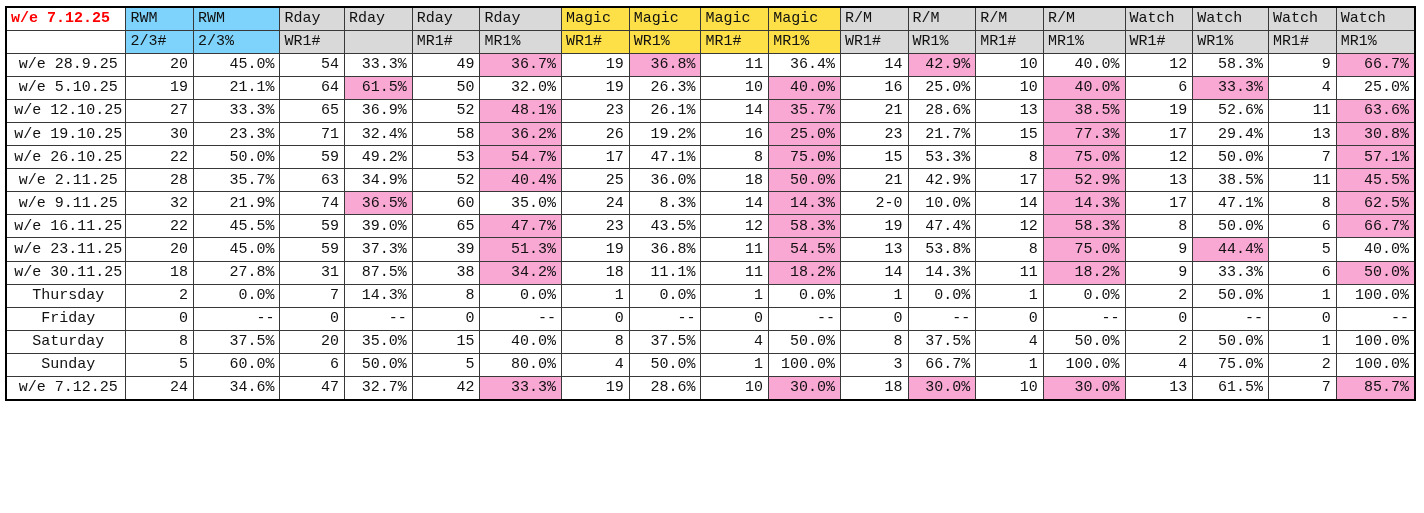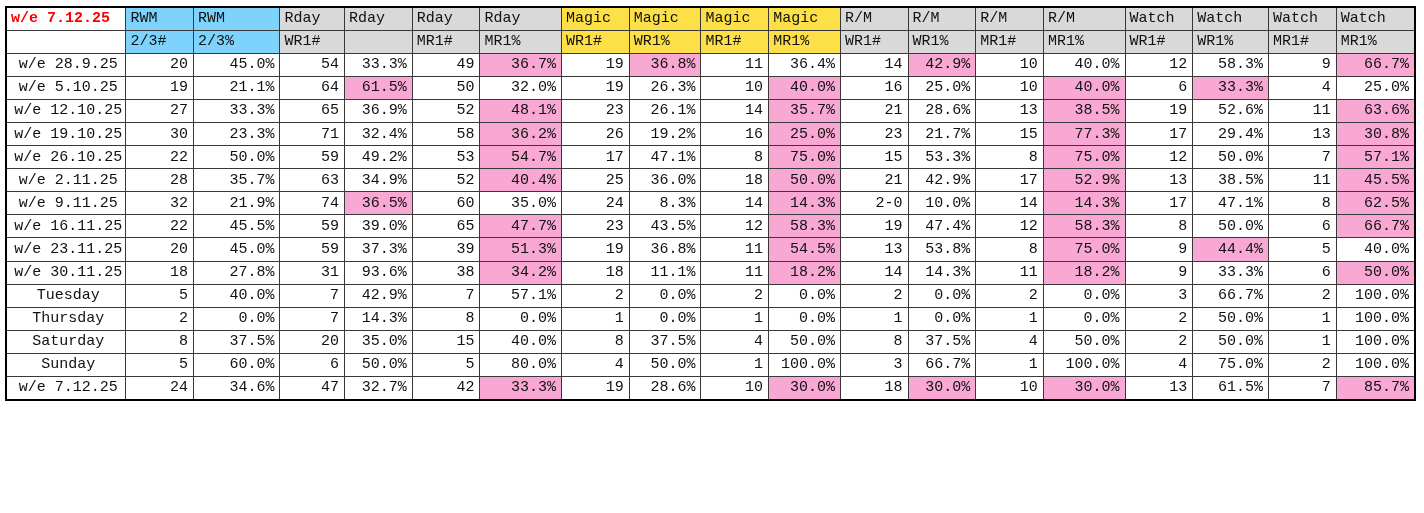--- a/index.html
+++ b/index.html
@@ -274,77 +274,77 @@
           <td class="num">9</td>
           <td class="num hl">44.4%</td>
           <td class="num">5</td>
           <td class="num">40.0%</td>
         </tr>
         <tr>
           <td class="label">w/e 30.11.25</td>
           <td class="num">18</td>
           <td class="num">27.8%</td>
           <td class="num">31</td>
-          <td class="num">93.6%</td>
+          <td class="num">87.5%</td>
           <td class="num">38</td>
           <td class="num hl">34.2%</td>
           <td class="num">18</td>
           <td class="num">11.1%</td>
           <td class="num">11</td>
           <td class="num hl">18.2%</td>
           <td class="num">14</td>
           <td class="num">14.3%</td>
           <td class="num">11</td>
           <td class="num hl">18.2%</td>
           <td class="num">9</td>
           <td class="num">33.3%</td>
           <td class="num">6</td>
           <td class="num hl">50.0%</td>
         </tr>
         <tr>
-          <td class="label">Tuesday</td>
-          <td class="num">5</td>
-          <td class="num">40.0%</td>
-          <td class="num">7</td>
-          <td class="num">42.9%</td>
-          <td class="num">7</td>
-          <td class="num">57.1%</td>
-          <td class="num">2</td>
-          <td class="num">0.0%</td>
-          <td class="num">2</td>
-          <td class="num">0.0%</td>
-          <td class="num">2</td>
-          <td class="num">0.0%</td>
-          <td class="num">2</td>
-          <td class="num">0.0%</td>
-          <td class="num">3</td>
-          <td class="num">66.7%</td>
-          <td class="num">2</td>
-          <td class="num">100.0%</td>
-        </tr>
-        <tr>
           <td class="label">Thursday</td>
           <td class="num">2</td>
           <td class="num">0.0%</td>
           <td class="num">7</td>
           <td class="num">14.3%</td>
           <td class="num">8</td>
           <td class="num">0.0%</td>
           <td class="num">1</td>
           <td class="num">0.0%</td>
           <td class="num">1</td>
           <td class="num">0.0%</td>
           <td class="num">1</td>
           <td class="num">0.0%</td>
           <td class="num">1</td>
           <td class="num">0.0%</td>
           <td class="num">2</td>
           <td class="num">50.0%</td>
           <td class="num">1</td>
           <td class="num">100.0%</td>
+        </tr>
+        <tr>
+          <td class="label">Friday</td>
+          <td class="num">0</td>
+          <td class="num">--</td>
+          <td class="num">0</td>
+          <td class="num">--</td>
+          <td class="num">0</td>
+          <td class="num">--</td>
+          <td class="num">0</td>
+          <td class="num">--</td>
+          <td class="num">0</td>
+          <td class="num">--</td>
+          <td class="num">0</td>
+          <td class="num">--</td>
+          <td class="num">0</td>
+          <td class="num">--</td>
+          <td class="num">0</td>
+          <td class="num">--</td>
+          <td class="num">0</td>
+          <td class="num">--</td>
         </tr>
         <tr>
           <td class="label">Saturday</td>
           <td class="num">8</td>
           <td class="num">37.5%</td>
           <td class="num">20</td>
           <td class="num">35.0%</td>
           <td class="num">15</td>
           <td class="num">40.0%</td>
           <td class="num">8</td>

